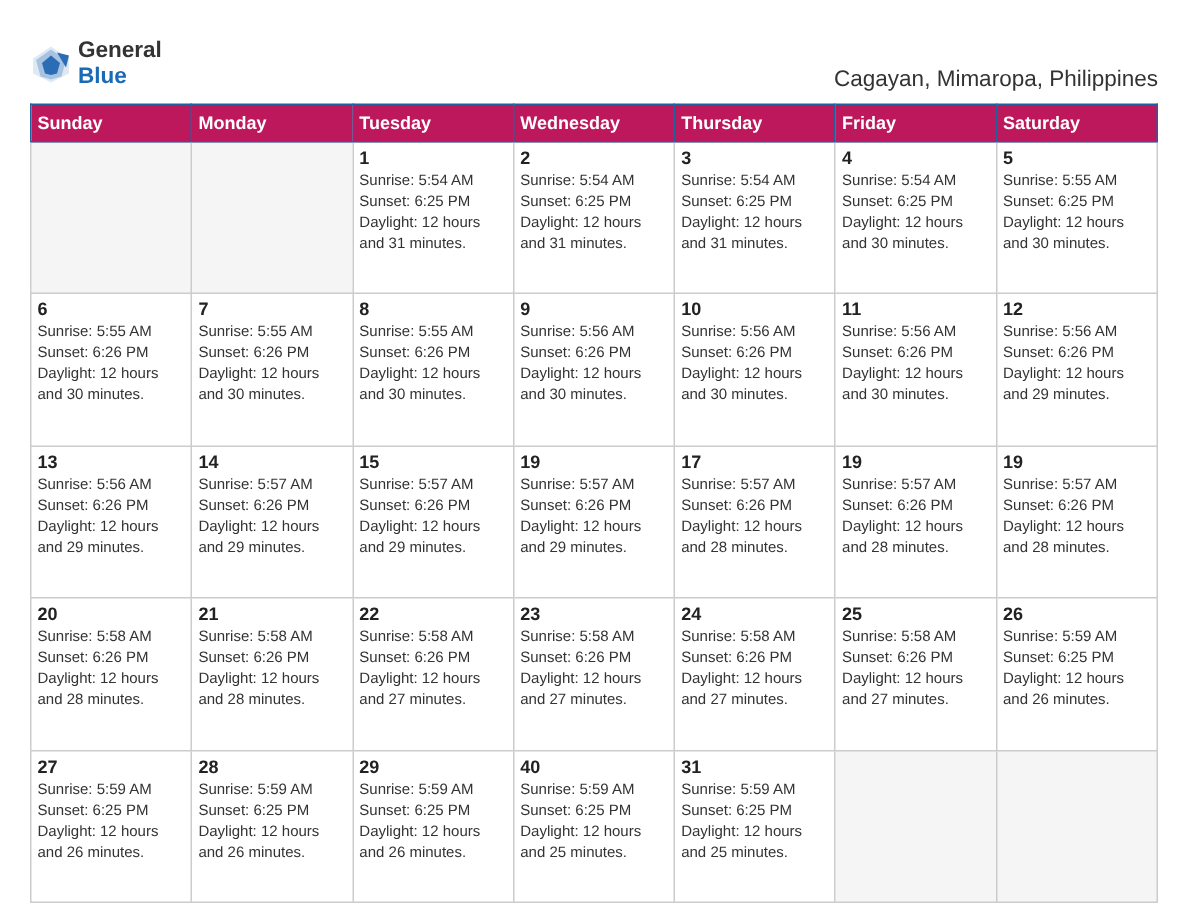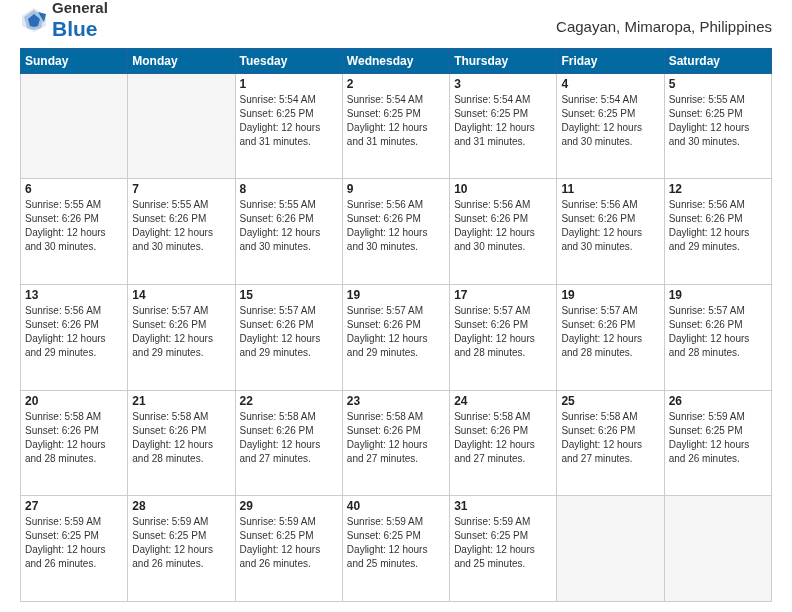--- a/index.html
+++ b/index.html
@@ -6,21 +6,21 @@
     body {
       width: 792px;
       height: 612px;
       font-family: Arial, sans-serif;
       background: #fff;
       overflow: hidden;
     }
     .page {
       width: 792px;
       height: 612px;
-      padding: 0 20px 10px 20px;
+      padding: 26px 20px 10px 20px;
       display: flex;
       flex-direction: column;
     }
     .header {
       display: flex;
       justify-content: space-between;
       align-items: flex-start;
       margin-bottom: 8px;
     }
     .logo {
@@ -32,21 +32,21 @@
       display: flex;
       flex-direction: column;
       line-height: 1.1;
     }
     .logo-general {
       font-size: 15px;
       font-weight: bold;
       color: #333;
     }
     .logo-blue {
-      font-size: 21px;
+      font-size: 15px;
       font-weight: bold;
       color: #1a6bb5;
     }
     .logo-icon {
       width: 28px;
       height: 28px;
     }
     .title-block {
       text-align: right;
     }
@@ -62,21 +62,21 @@
       margin-top: 18px;
     }
     .calendar {
       flex: 1;
       border: 1px solid #ccc;
       border-collapse: collapse;
       width: 100%;
       table-layout: fixed;
     }
     .calendar th {
-      background: #0369a1;
+      background: #be185d;
       color: #fff;
       font-size: 12px;
       font-weight: bold;
       padding: 5px 4px;
       border: 1px solid #2060a0;
       text-align: left;
       margin-left: 36px;
     }
     .calendar td {
       border: 1px solid #ccc;

